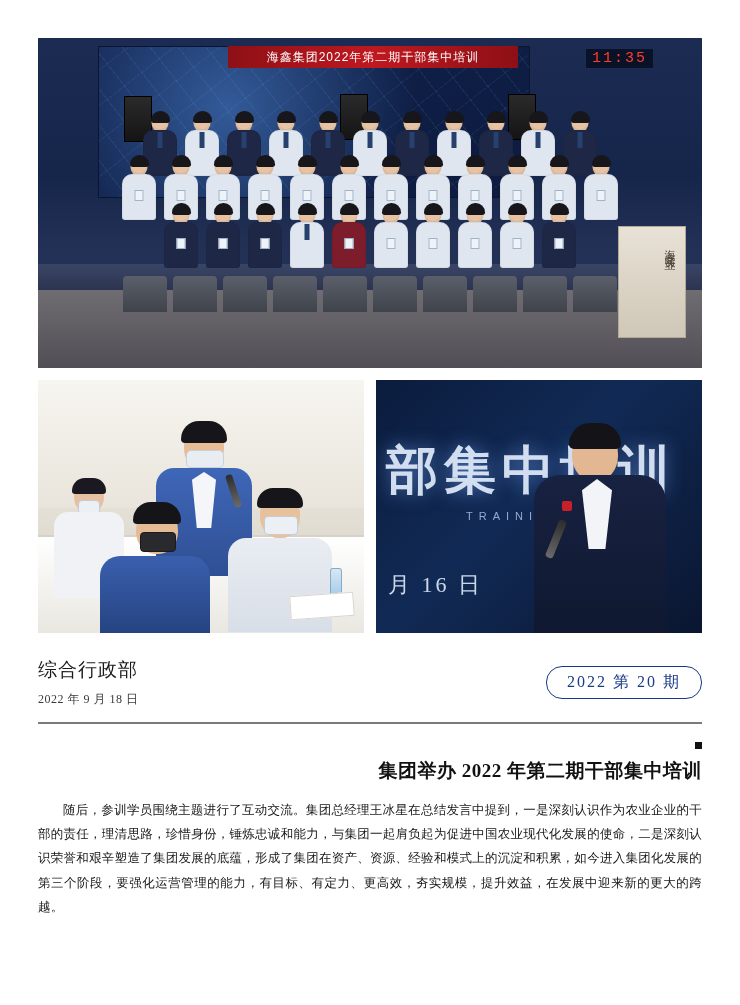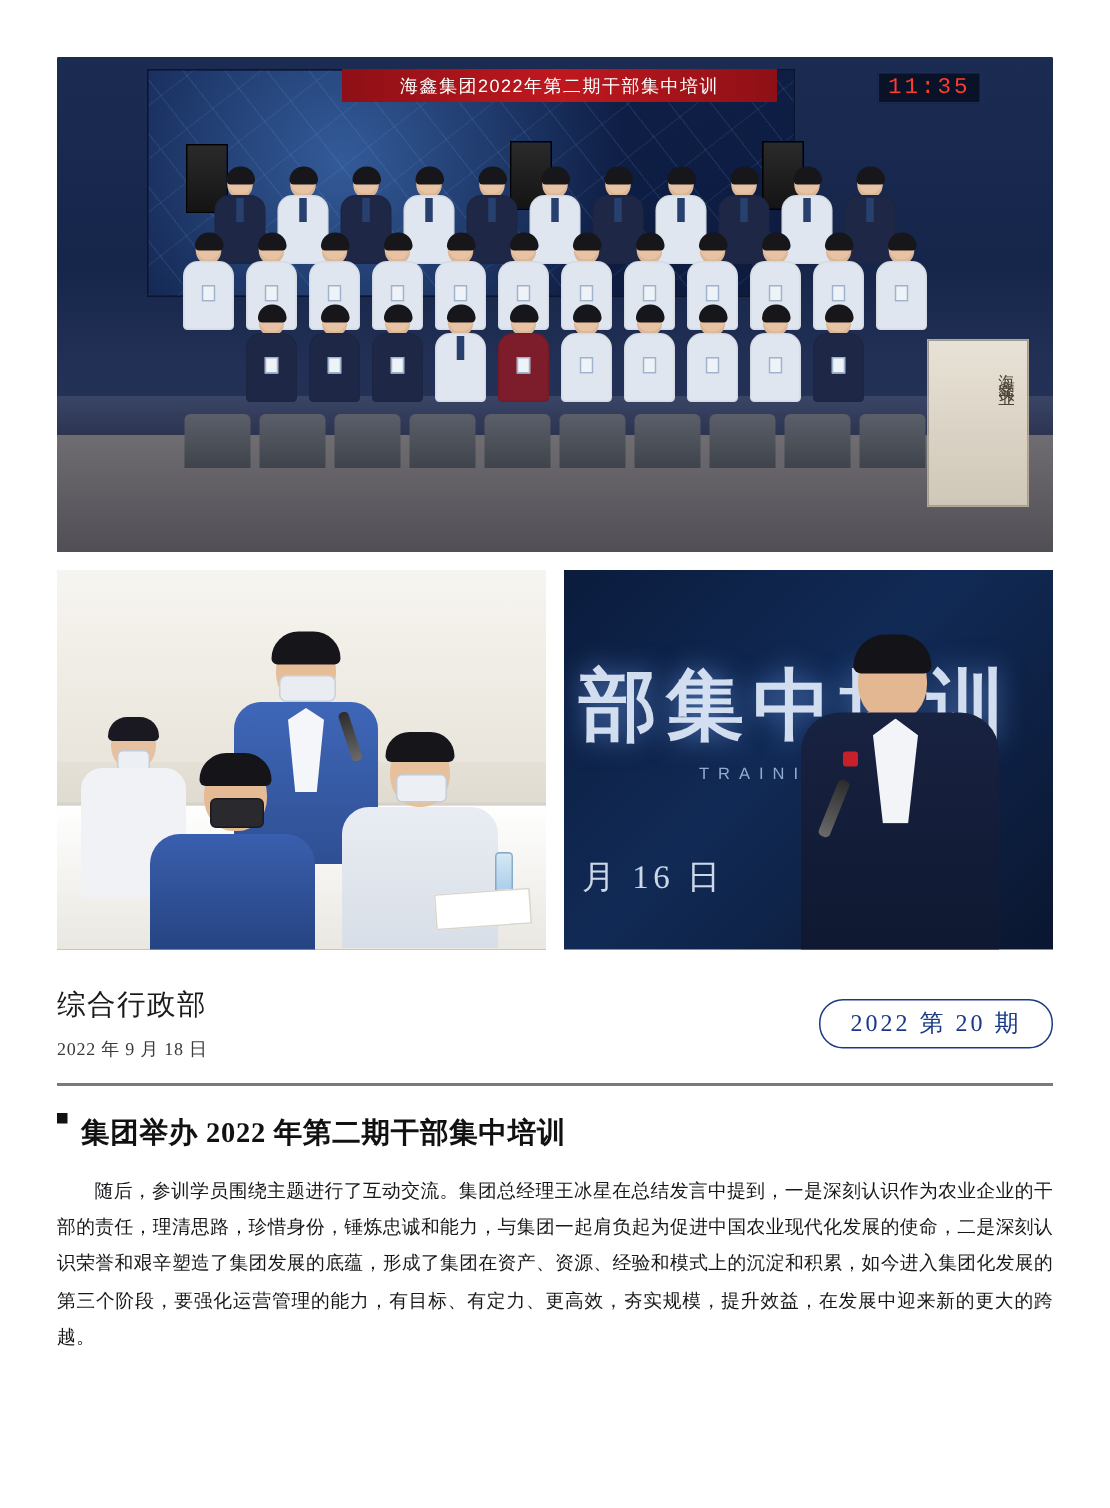--- a/index.html
+++ b/index.html
@@ -327,26 +327,27 @@
     height: 1.5px;
     background: #7a7a7a;
   }
 
   
   .article {
     padding: 18px 38px 0 38px;
   }
   .headline {
     display: flex;
-    align-items: flex-start;
+    align-items: flex-end;
     gap: 9px;
     font-size: 19px;
     font-weight: bold;
     letter-spacing: .5px;
     color: #111;
+    flex-direction: column;
   }
   .sq {
     width: 7px; height: 7px;
     background: #111;
     display: inline-block;
   }
   .article p {
     margin: 14px 0 0 0;
     font-size: 12.5px;
     line-height: 1.95;

